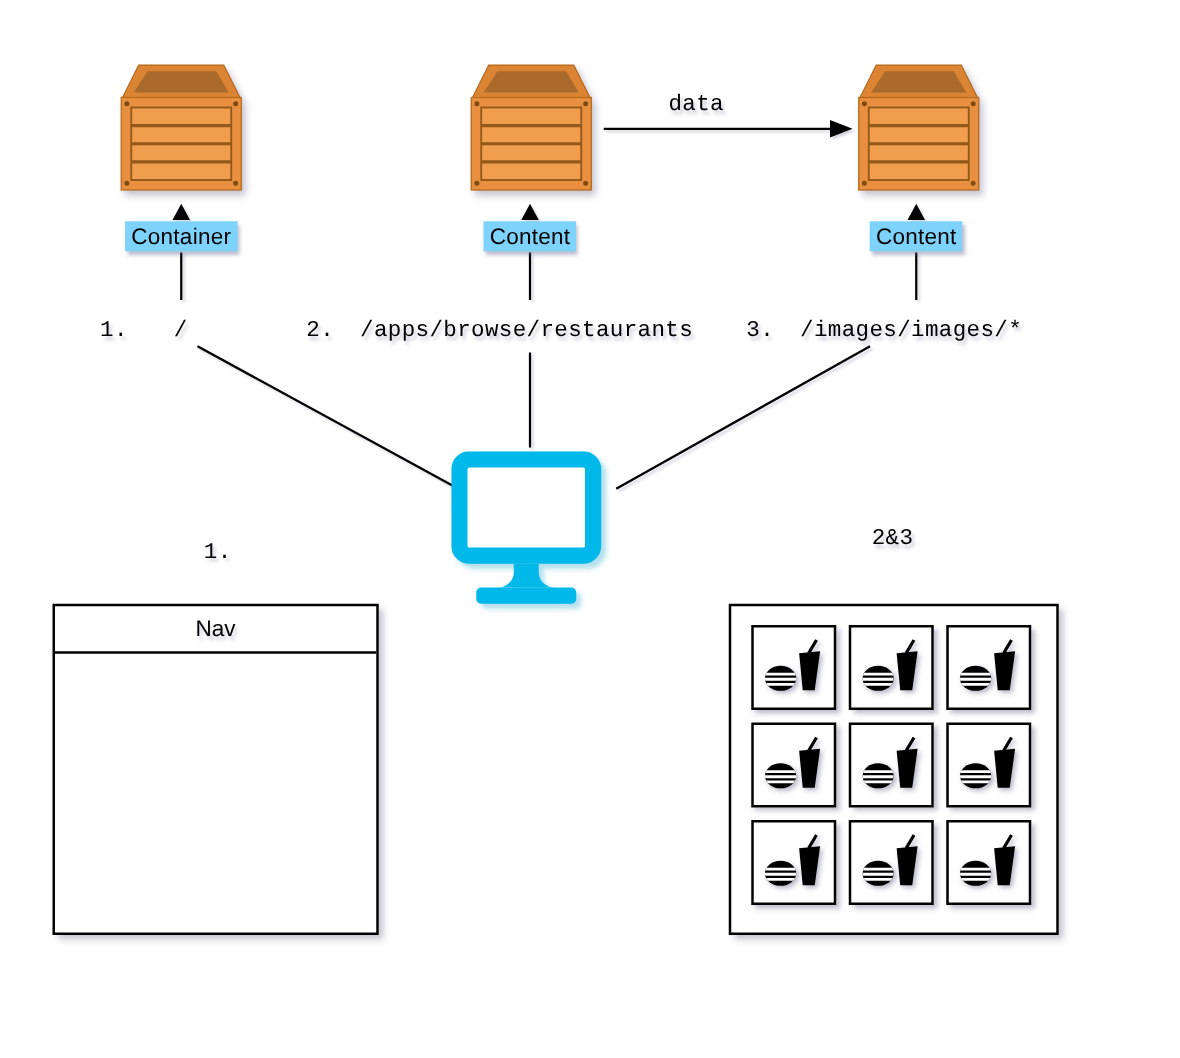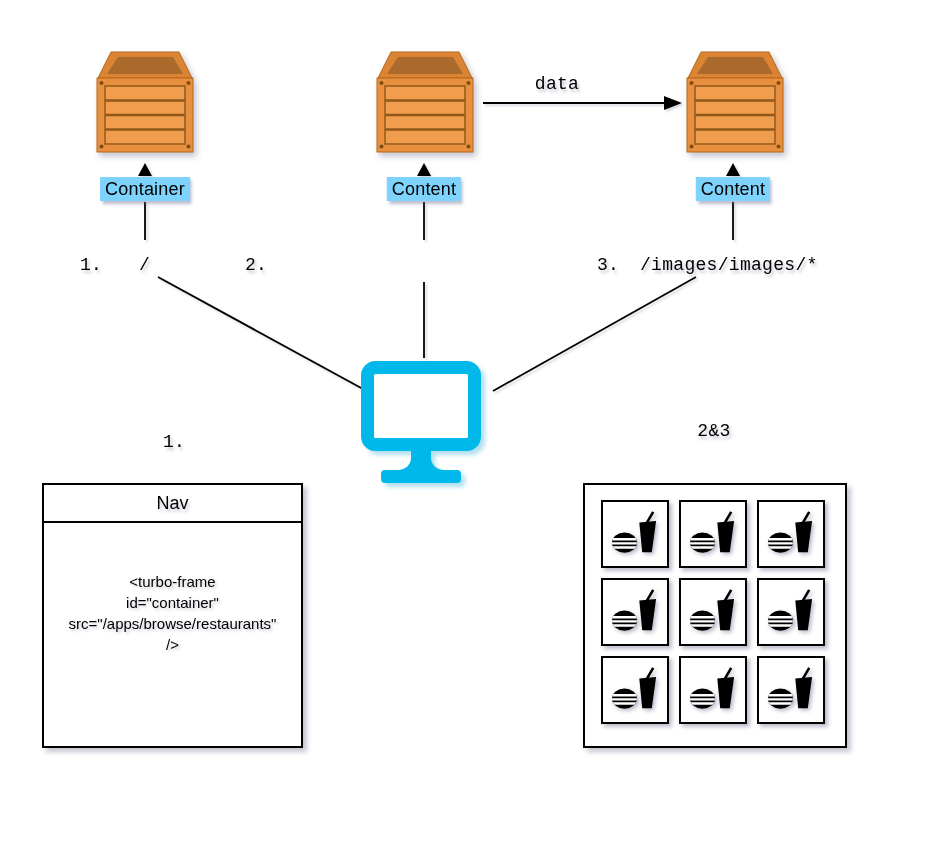--- a/index.html
+++ b/index.html
@@ -115,40 +115,35 @@
 
   <div class="node-label" style="left:145px;top:177px">Container</div>
   <div class="node-label" style="left:424px;top:177px">Content</div>
   <div class="node-label" style="left:733px;top:177px">Content</div>
 
   <div class="diagram-text centered" style="left:557px;top:73px">data</div>
 
   <div class="diagram-text" style="left:80px;top:254px">1.</div>
   <div class="diagram-text" style="left:139px;top:254px">/</div>
   <div class="diagram-text" style="left:245px;top:254px">2.</div>
+  <div class="diagram-text" style="left:288px;top:254px">/apps/browse/restaurants</div>
   <div class="diagram-text" style="left:597px;top:254px">3.</div>
   <div class="diagram-text" style="left:640px;top:254px">/images/images/*</div>
 
   <svg id="monitor" viewBox="0 0 124 132">
     <rect x="6.5" y="6.5" width="107" height="77" rx="8" fill="#ffffff" style="stroke:var(--monitor-cyan,#00b8ea)" stroke-width="13"></rect>
     <path d="M50,90 L70,90 L70,97 C70,104 76,109 83,109 L37,109 C44,109 50,104 50,97 Z" style="fill:var(--monitor-cyan,#00b8ea)"></path>
     <rect x="20" y="109" width="80" height="13" rx="4" style="fill:var(--monitor-cyan,#00b8ea)"></rect>
   </svg>
 
   <div class="diagram-text" style="left:163px;top:431px">1.</div>
   <div class="diagram-text centered" style="left:714px;top:420px">2&amp;3</div>
 
   <div id="nav-panel" class="panel">
     <div id="nav-header">Nav</div>
-    <div id="nav-body">
-      <span>&lt;turbo-frame</span>
-      <span>id="container"</span>
-      <span>src="/apps/browse/restaurants"</span>
-      <span>/&gt;</span>
-    </div>
   </div>
 
   <div id="grid-panel" class="panel">
     <div id="food-grid">
       <div class="food-cell">
           <svg viewBox="0 0 48 48">
             <use href="#sym-fastfood"></use>
           </svg>
         </div>
       <div class="food-cell">

